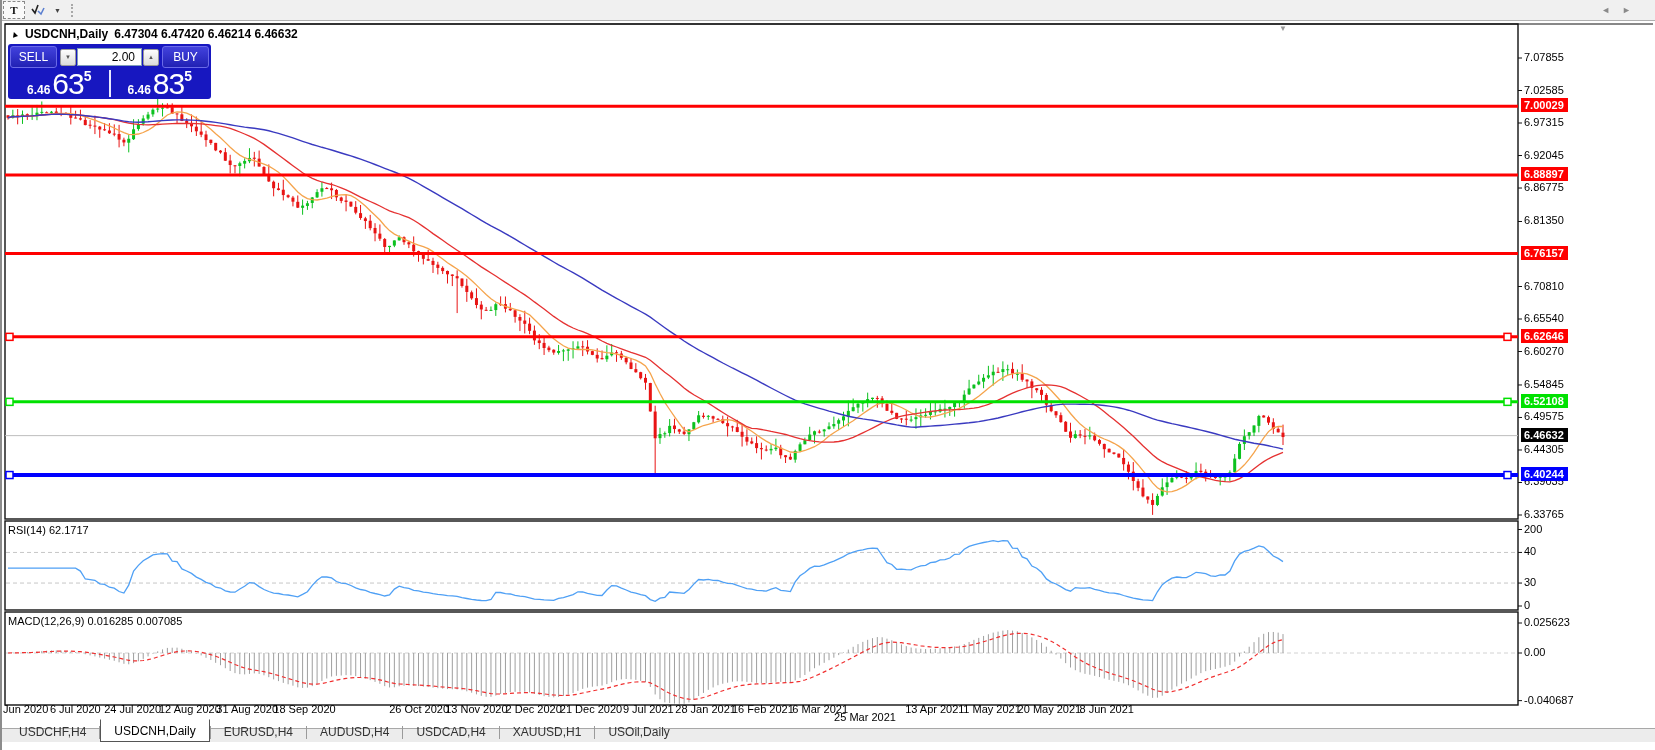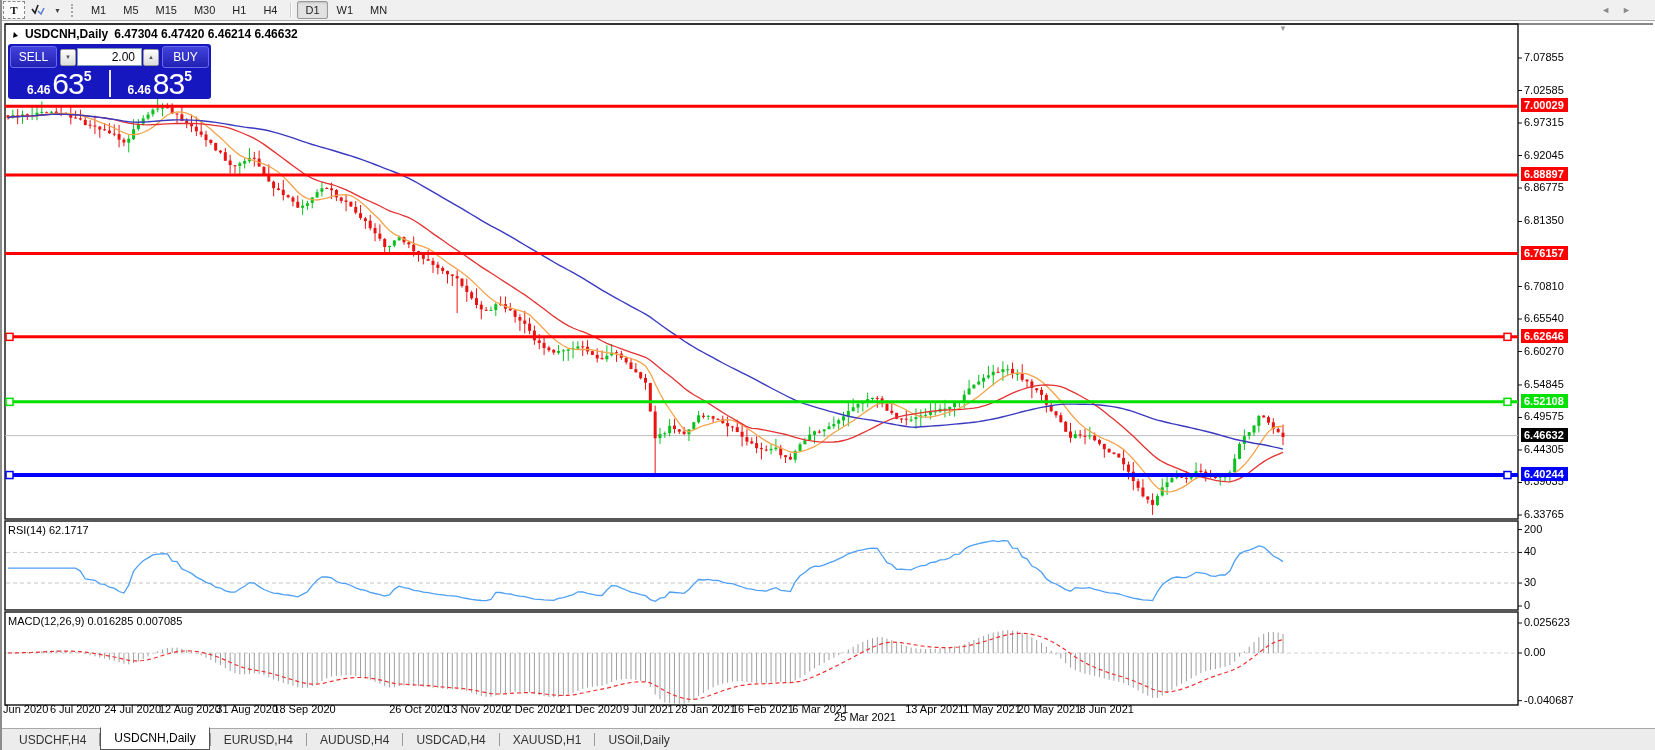--- a/index.html
+++ b/index.html
@@ -39,22 +39,22 @@
            font-size:6px;color:#555;display:flex;align-items:center;justify-content:center;padding:0;}
   .tp-vol{flex:1;height:16px;background:#fff;border:1px solid #7f9db9;font-size:12px;color:#000;
           display:flex;align-items:center;justify-content:flex-end;padding-right:6px;}
   .tp-row2{display:flex;height:29px;margin-top:1px;}
   .tp-price{flex:1;display:flex;align-items:flex-end;justify-content:center;color:#fff;padding-bottom:1px;}
   .tp-div{width:2px;background:#e8e8ff;margin:1px 0;}
   .tp-small{font-size:12px;font-weight:700;margin-right:2px;line-height:14px;}
   .tp-big{font-size:30px;font-weight:400;line-height:26px;letter-spacing:-1px;}
   .tp-sup{font-size:14px;font-weight:700;line-height:12px;align-self:flex-start;margin-top:1px;}
   
-  .tabbar{position:absolute;left:0;top:728px;width:1655px;height:22px;background:#ececec;border-top:1px solid #a8a8a8;
-          display:flex;align-items:center;padding-left:6px;box-sizing:border-box;z-index:30;}
+  .tabbar{position:absolute;left:0;top:728px;width:1655px;height:14px;background:#ececec;border-top:1px solid #a8a8a8;
+          display:flex;align-items:flex-end;padding-left:6px;box-sizing:border-box;z-index:30;}
   .tab{height:18px;display:flex;align-items:center;padding:0 13px;font-size:12px;color:#333;}
   .tab.active{background:#fff;border:1px solid #555;border-top:1px solid #fff;margin-top:-3px;height:21px;color:#000;}
   .tab-sep{width:1px;height:13px;background:#9a9a9a;}
   .tab-arrows{position:absolute;right:12px;top:5px;font-size:9px;color:#8a8a8a;letter-spacing:12px;z-index:31;}
 </style>
 </head>
 <body>
 
 <div class="left-edge"></div>
 
@@ -63,32 +63,20 @@
   <div class="tool-btn">
     <span>
       <svg width="15" height="13" viewBox="0 0 15 13">
           <path d="M1 6 L4 10 L7 2" stroke="#222" stroke-width="1.6" fill="none"></path>
           <path d="M7 8 L10 11 L13 5" stroke="#5b7fd0" stroke-width="1.6" fill="none"></path>
         </svg>
     </span>
   </div>
   <div class="dd-arrow">▼</div>
   <div class="grip"></div>
-  <div id="tf-group" style="display:flex;align-items:center;gap:1px;">
-      <div class="tf-btn">M1</div>
-      <div class="tf-btn">M5</div>
-      <div class="tf-btn">M15</div>
-      <div class="tf-btn">M30</div>
-      <div class="tf-btn">H1</div>
-      <div class="tf-btn">H4</div>
-      <div class="tb-sep"></div>
-      <div class="tf-btn active">D1</div>
-      <div class="tf-btn">W1</div>
-      <div class="tf-btn">MN</div>
-    </div>
 </div>
 
 <svg id="chart-svg" width="1655" height="750">
     <defs>
       <clipPath id="cpMain">
         <rect x="6" y="25" width="1511" height="493"></rect>
       </clipPath>
       <clipPath id="cpRsi">
         <rect x="6" y="522" width="1511" height="87"></rect>
       </clipPath>

